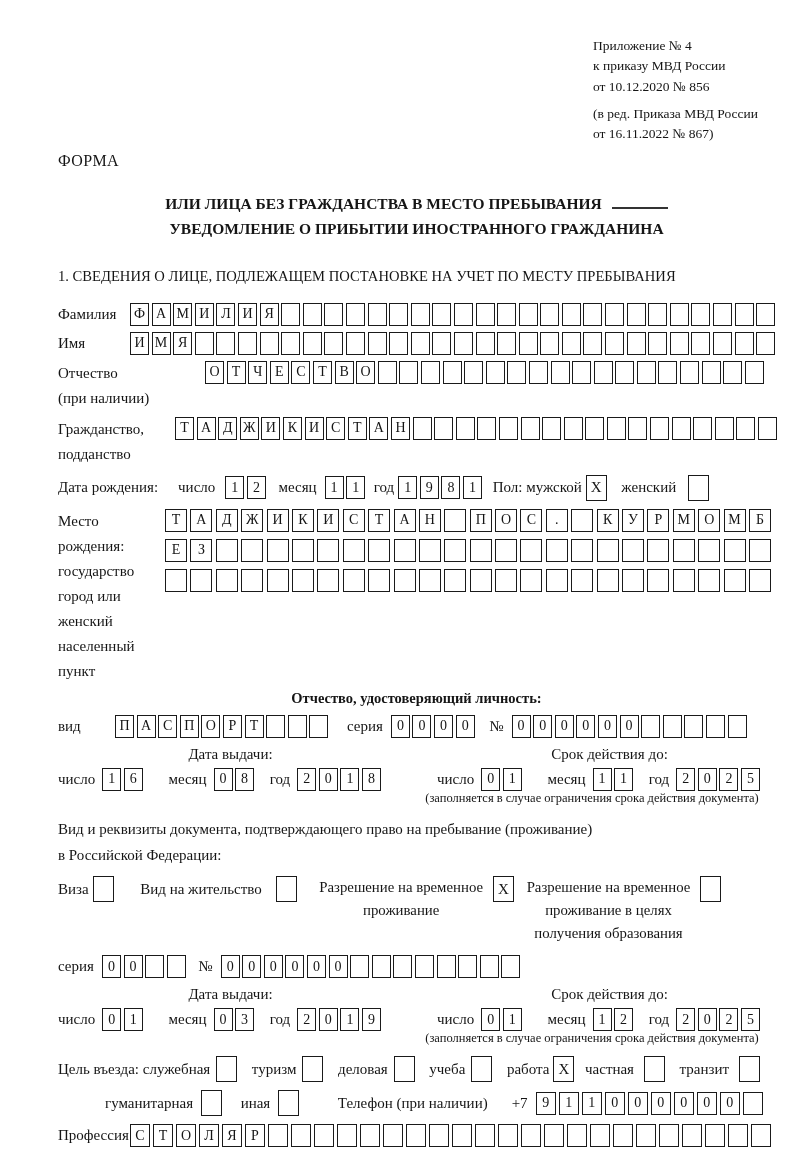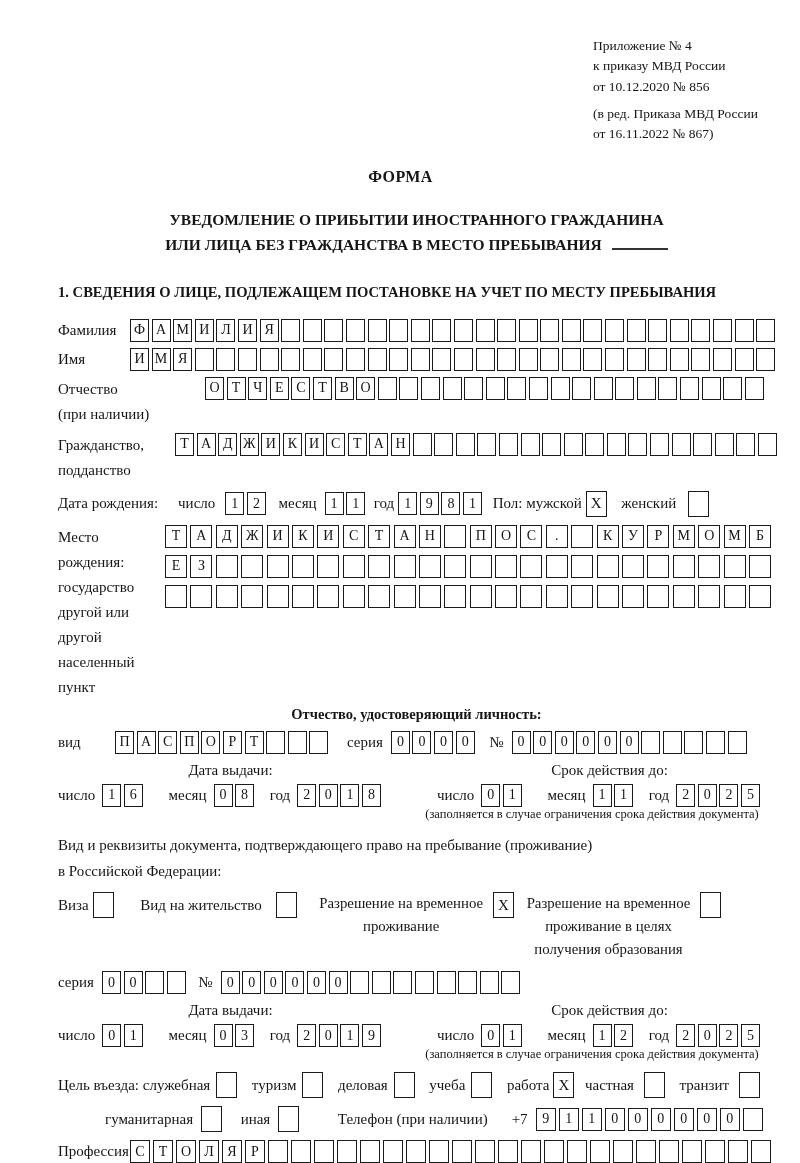--- a/index.html
+++ b/index.html
@@ -1,23 +1,23 @@
 <!DOCTYPE html>
 <html><head>
 <meta charset="utf-8">
 <style>
   html,body{margin:0;padding:0;background:#fff}
   body{width:800px;height:1163px;overflow:hidden;font-family:"Liberation Serif",serif;color:#151515}
   .page{padding:36px 25px 0 58px;box-sizing:border-box;width:800px}
   .appendix{width:182px;margin-left:auto;font-size:13.5px;line-height:1.5}
   .appendix .part2{margin-top:7px}
-  .formword{text-align:center;padding-right:32px;font-weight:bold;font-size:16px;margin-top:24px;letter-spacing:.4px}
+  .formword{text-align:left;padding-right:32px;font-weight:normal;font-size:16px;margin-top:8px;letter-spacing:.4px}
   .title{text-align:center;font-weight:bold;font-size:15.5px;margin-top:22px;line-height:1.6}
   .title-blank{display:inline-block;width:56px;border-bottom:2px solid #333;margin-left:10px;height:12px}
-  .sect{font-weight:bold;font-size:14.6px;margin-top:26px;margin-bottom:18px}
+  .sect{font-weight:normal;font-size:14.6px;margin-top:26px;margin-bottom:18px}
   .row{display:flex;align-items:center;margin-bottom:6px}
   .row.top{align-items:flex-start}
   .lbl{font-size:15px;flex:none;white-space:nowrap}
   .lblcol{display:flex;flex-direction:column;flex:none;font-size:15px;line-height:25px}
   .lblcol.center{text-align:center;line-height:23px;font-size:14.8px}
   .cells{display:inline-flex;flex:none}
   .cell{box-sizing:border-box;flex:none;width:19px;height:23px;border:1.6px solid #1a1a1a;margin-right:2.6px;
         display:inline-flex;align-items:center;justify-content:center;font-size:14px;background:#fff}
   .wide .cell{width:22px;margin-right:3.4px}
   .mid .cell{width:20px;margin-right:3px}
@@ -49,22 +49,22 @@
     <div>от 10.12.2020 № 856</div>
     <div class="part2">
       <div>(в ред. Приказа МВД России</div>
       <div>от 16.11.2022 № 867)</div>
     </div>
   </div>
 
   <div class="formword">ФОРМА</div>
 
   <div class="title">
+    <div><span>ИЛИ ЛИЦА БЕЗ ГРАЖДАНСТВА В МЕСТО ПРЕБЫВАНИЯ</span><span class="title-blank"></span></div>
     <div>УВЕДОМЛЕНИЕ О ПРИБЫТИИ ИНОСТРАННОГО ГРАЖДАНИНА</div>
-    <div><span>ИЛИ ЛИЦА БЕЗ ГРАЖДАНСТВА В МЕСТО ПРЕБЫВАНИЯ</span><span class="title-blank"></span></div>
   </div>
 
   <div class="sect">1. СВЕДЕНИЯ О ЛИЦЕ, ПОДЛЕЖАЩЕМ ПОСТАНОВКЕ НА УЧЕТ ПО МЕСТУ ПРЕБЫВАНИЯ</div>
 
   <div class="row">
     <span class="lbl w72">Фамилия</span>
     <span class="cells">
         <span class="cell">Ф</span>
         <span class="cell">А</span>
         <span class="cell">М</span>
@@ -232,21 +232,21 @@
     <span class="lbl ml12">женский</span>
     <span class="cells checkbox ml12">
         <span class="cell"></span>
       </span>
   </div>
 
   <div class="row top mt8">
     <div class="lblcol w107">
       <span>Место рождения:</span>
       <span>государство</span>
-      <span>другой или другой</span>
+      <span>город или женский</span>
       <span>населенный пункт</span>
     </div>
     <div>
       <div class="cells wide mb7">
           <span class="cell">Т</span>
           <span class="cell">А</span>
           <span class="cell">Д</span>
           <span class="cell">Ж</span>
           <span class="cell">И</span>
           <span class="cell">К</span>

